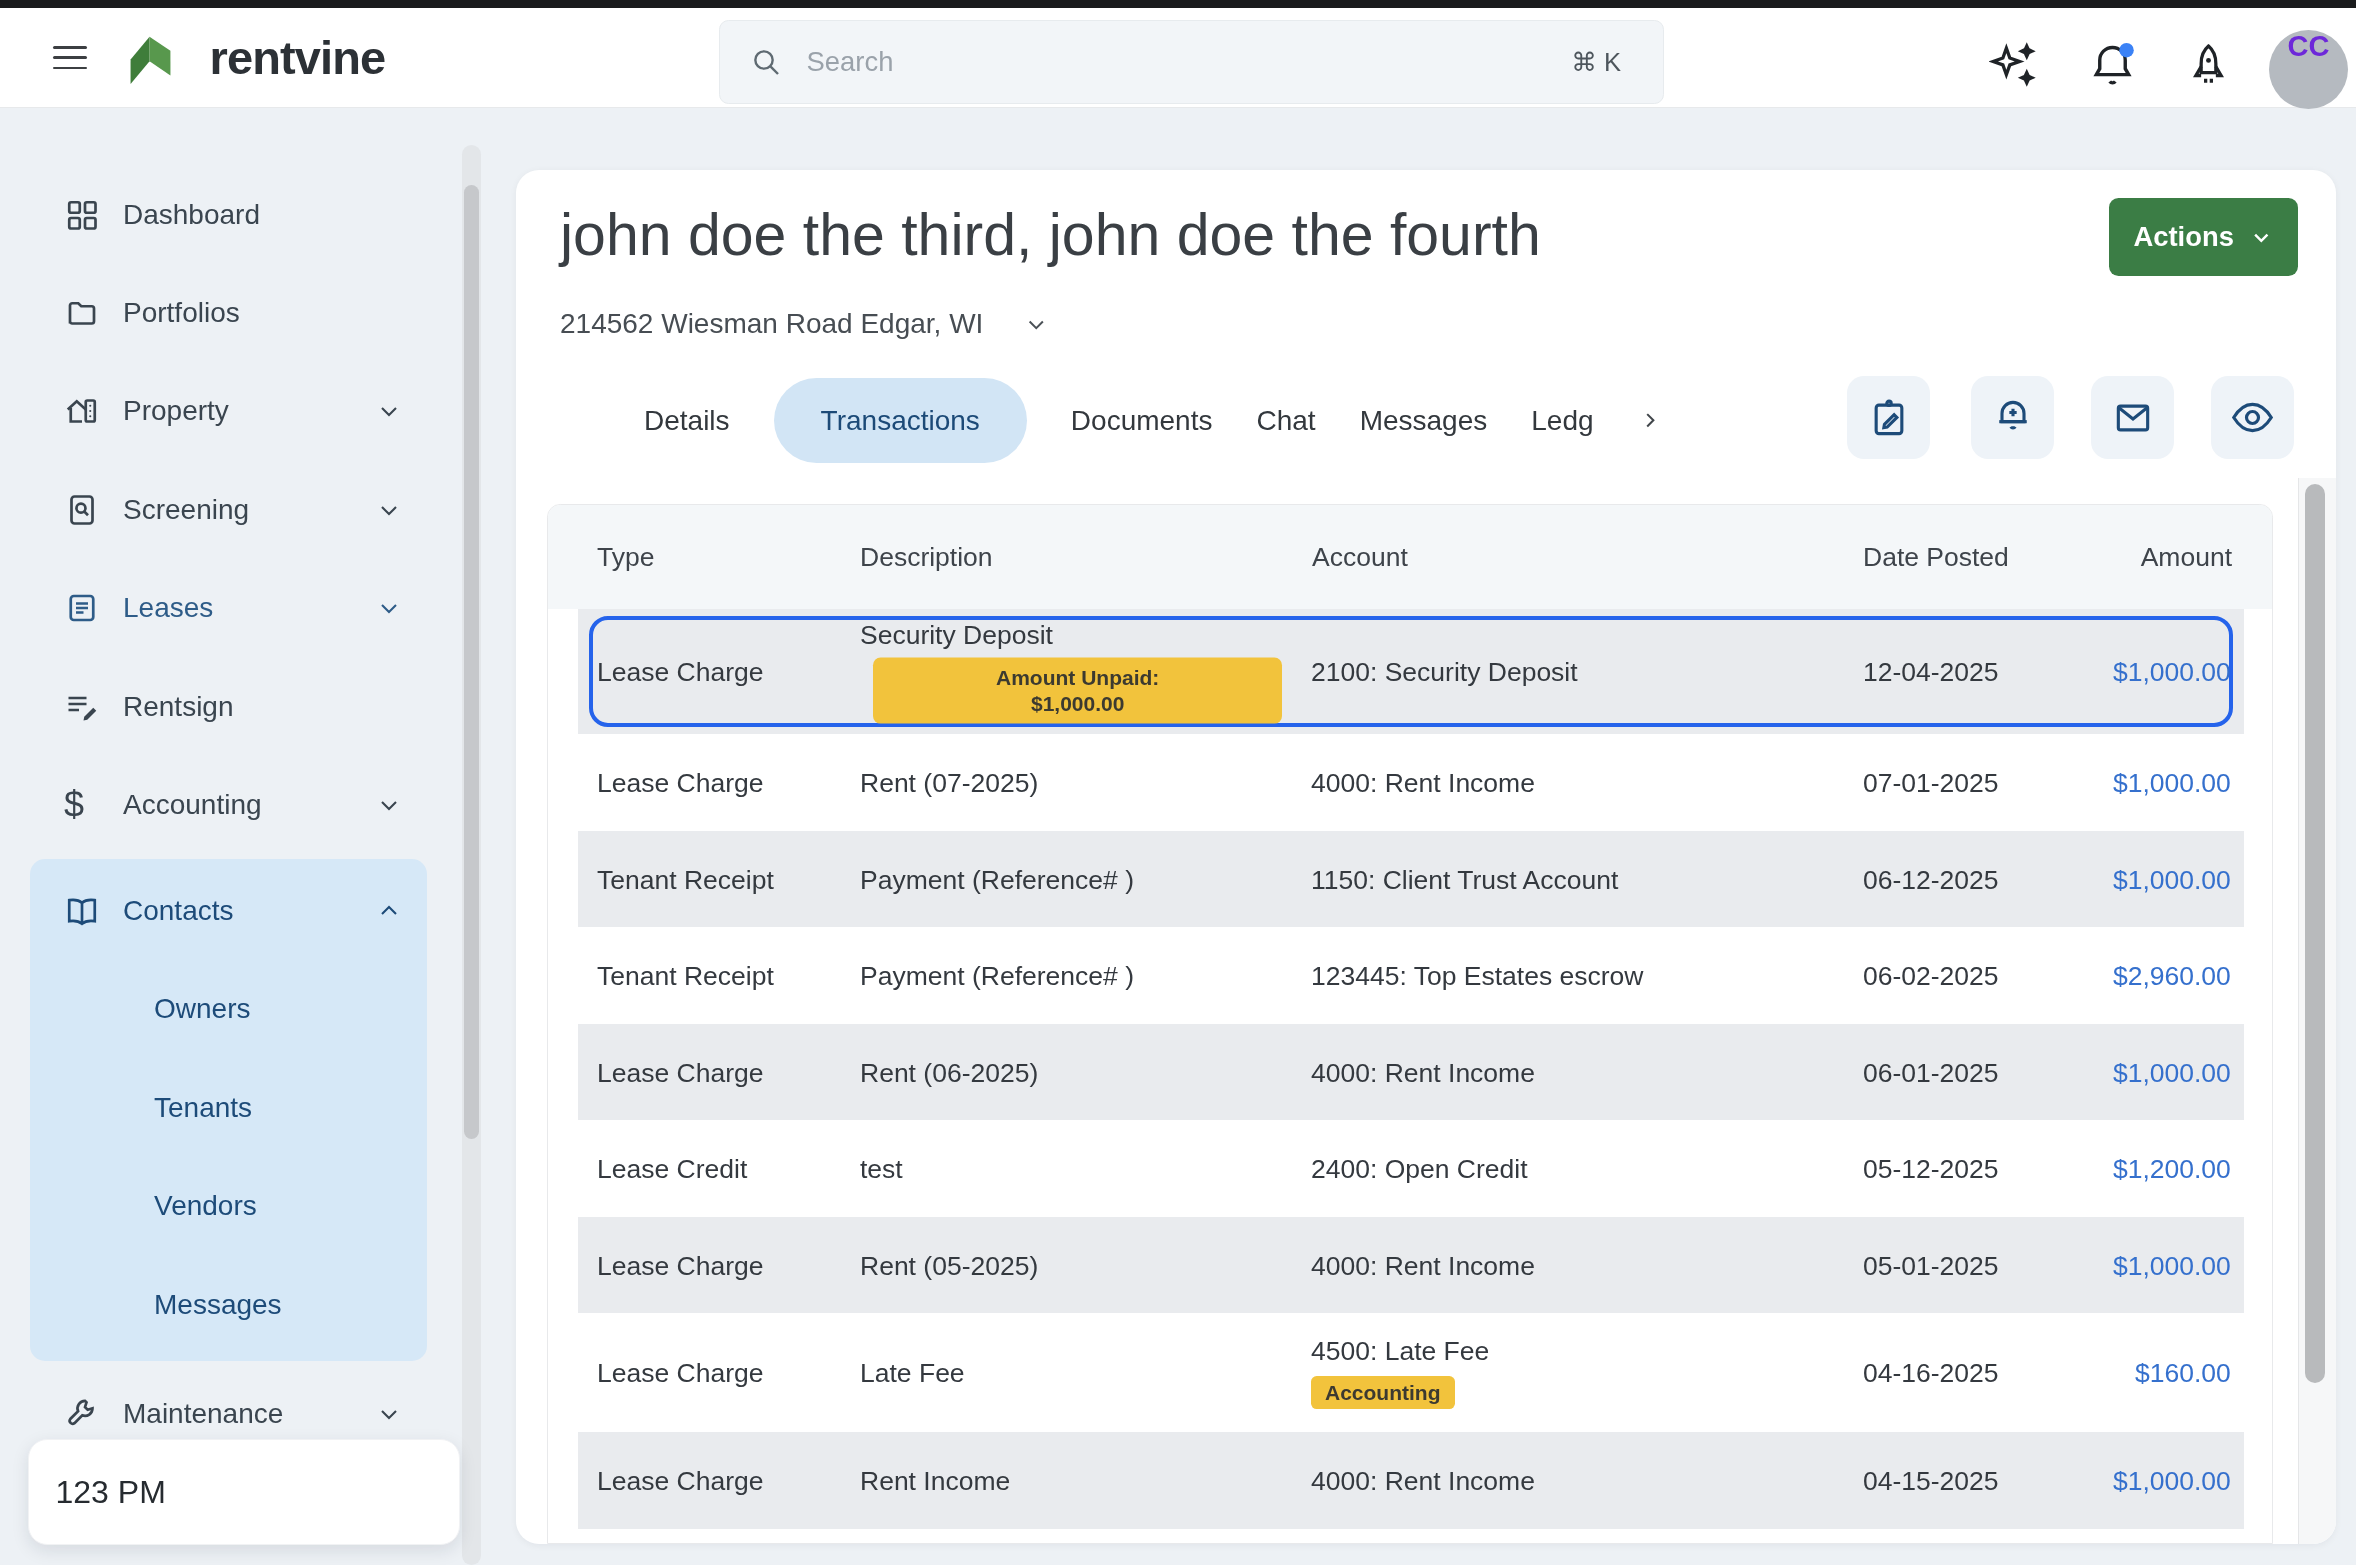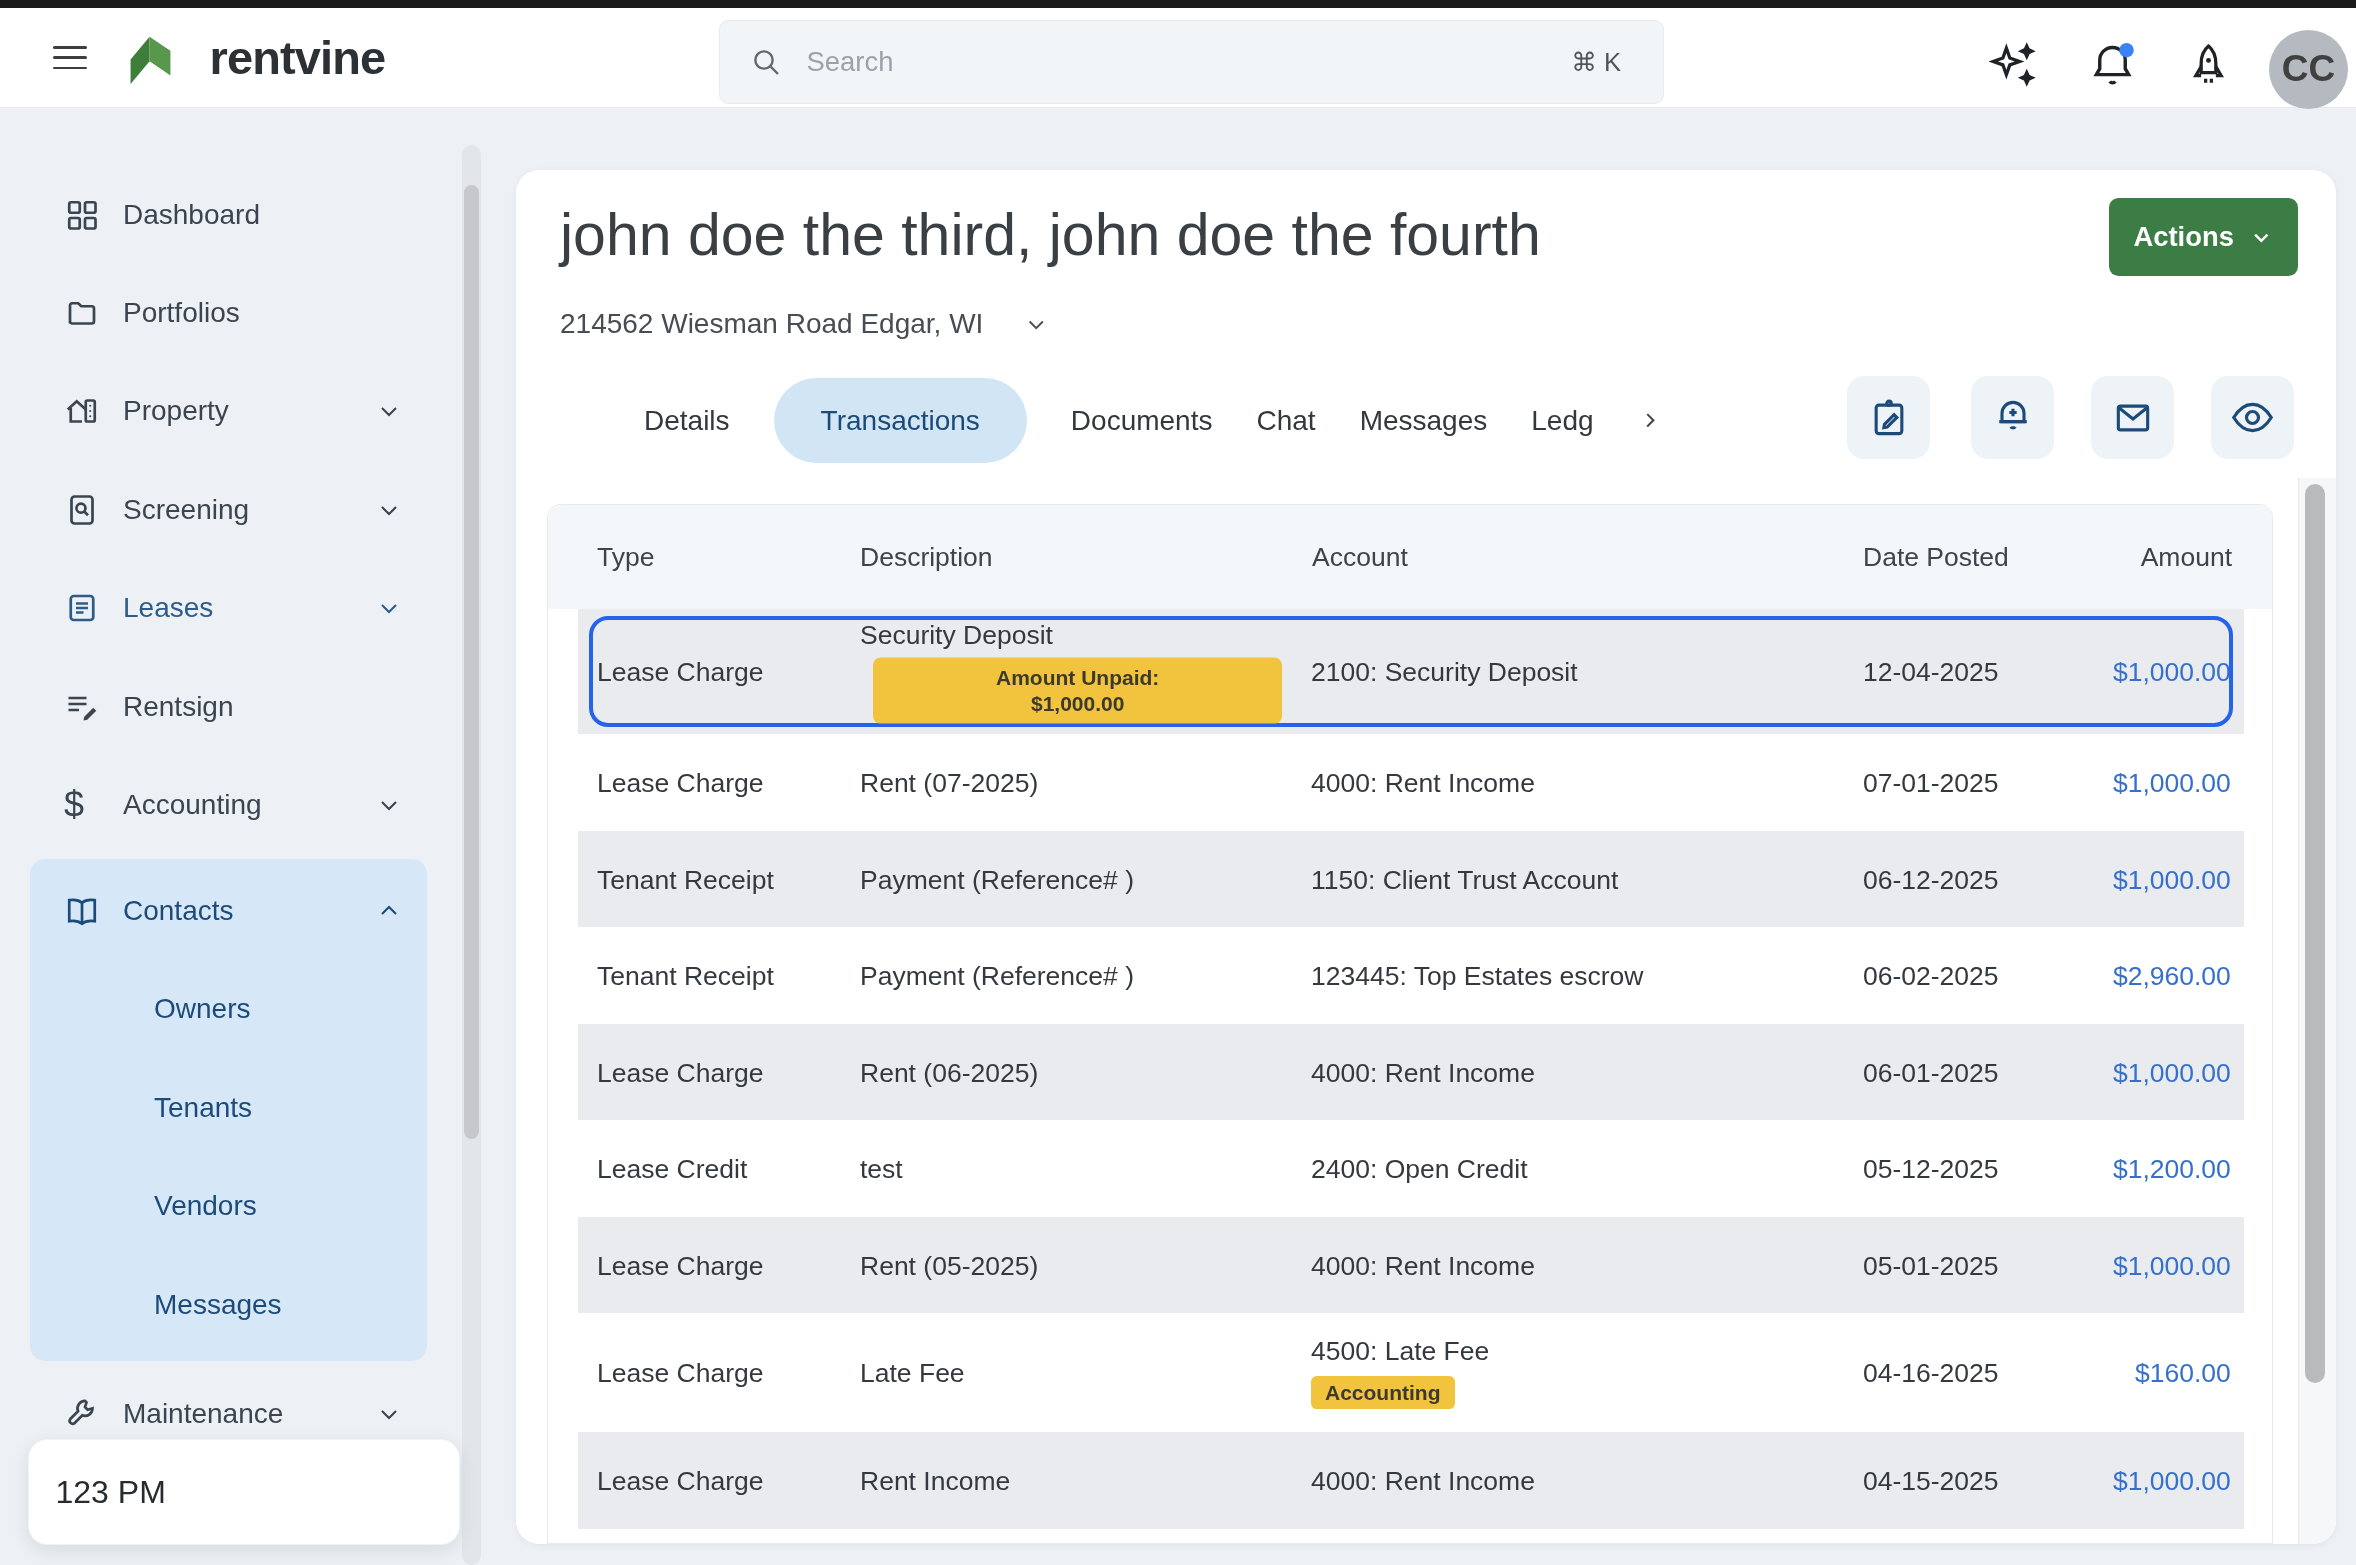--- a/index.html
+++ b/index.html
@@ -16,22 +16,22 @@
   .logo{position:absolute;left:123px;top:21px;display:flex;align-items:center;gap:7.6px;}
   .brand-text{font-size:47px;font-weight:bold;letter-spacing:-0.9px;color:#2c3136;margin-left:24px;}
   .searchbox{position:absolute;left:719px;top:12.3px;width:943px;height:82px;background:#f2f5f8;
     border:0.9px solid #e7ebee;border-radius:9.5px;display:flex;align-items:center;}
   .searchbox .mag{margin-left:30px;}
   .search-ph{margin-left:24.6px;font-size:27.4px;color:#9aa2aa;flex:1;}
   .search-short{margin-right:42px;font-size:25.6px;color:#4e565d;}
   .appbar-icon{position:absolute;top:31px;width:53px;height:53px;display:flex;align-items:center;
     justify-content:center;cursor:pointer;}
   .avatar{position:absolute;left:2269px;top:22px;width:79px;height:79px;border-radius:50%;
-    background:#b5bac0;display:flex;align-items:center;justify-content:center;font-size:37px;
-    font-weight:bold;color:#404040;cursor:pointer;}
+    background:#b5bac0;display:flex;justify-content:center;font-size:29px;
+    font-weight:bold;color:#6d28d9;cursor:pointer;}
 
   
   .sidebar{position:absolute;left:0;top:107px;width:495px;height:1458px;}
   .nav-item{position:absolute;left:0;width:495px;height:59px;display:flex;align-items:center;
     color:#3a454f;cursor:pointer;}
   .nav-item .nicon{position:absolute;left:64px;width:36px;height:36px;display:flex;align-items:center;}
   .nav-item .nlabel{position:absolute;left:123px;font-size:28px;}
   .nav-item .nchev{position:absolute;left:375px;width:28px;height:28px;}
   .nav-item.active{color:#2e5c88;}
   .contacts-panel{position:absolute;left:30px;top:752px;width:397px;height:502px;

